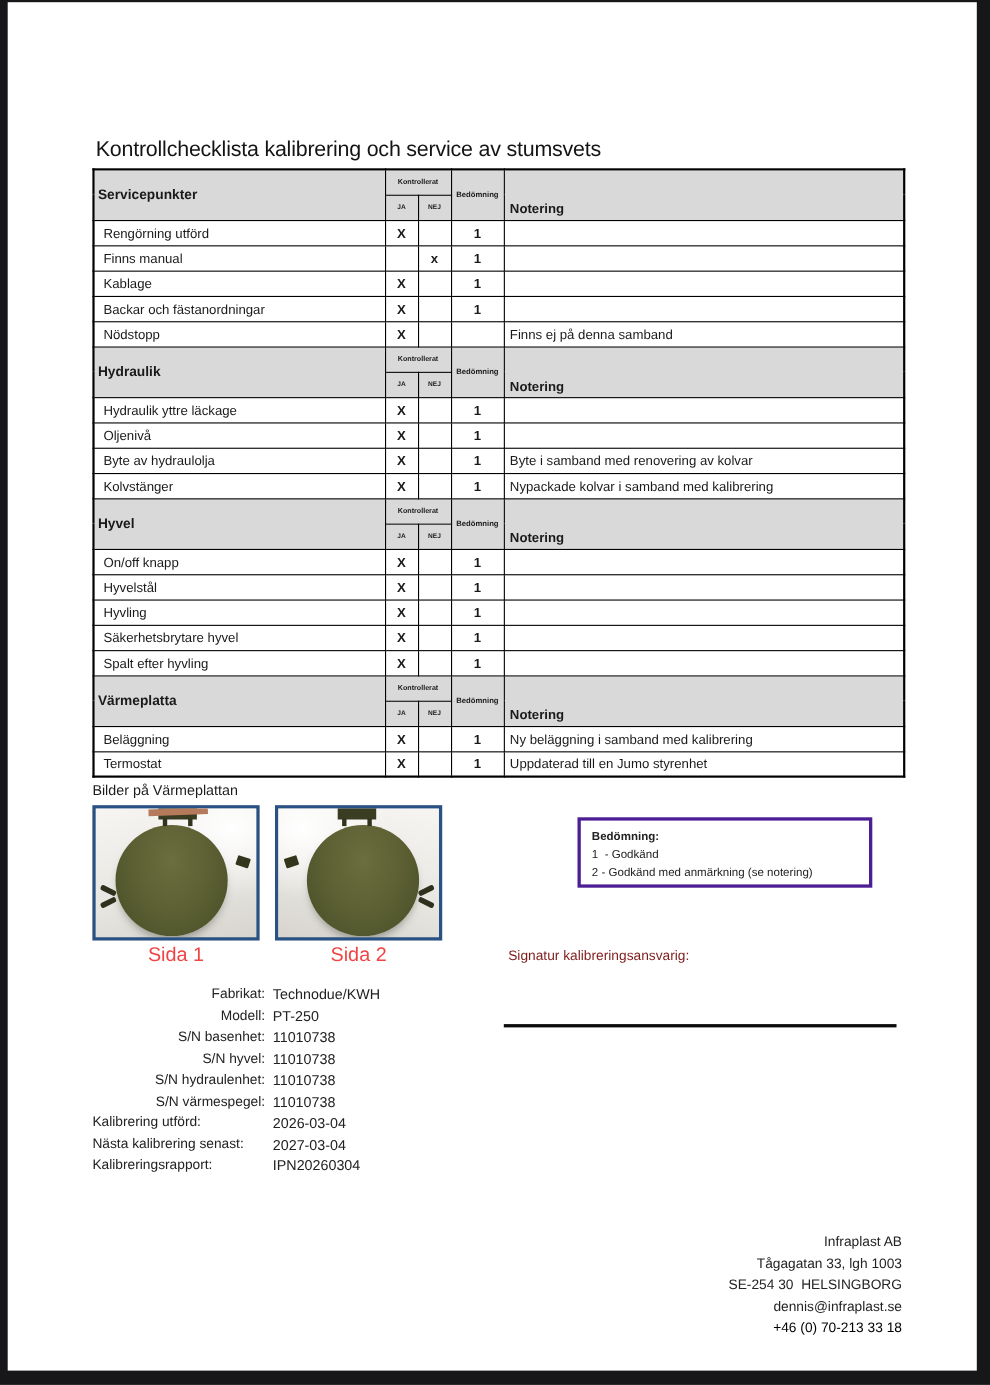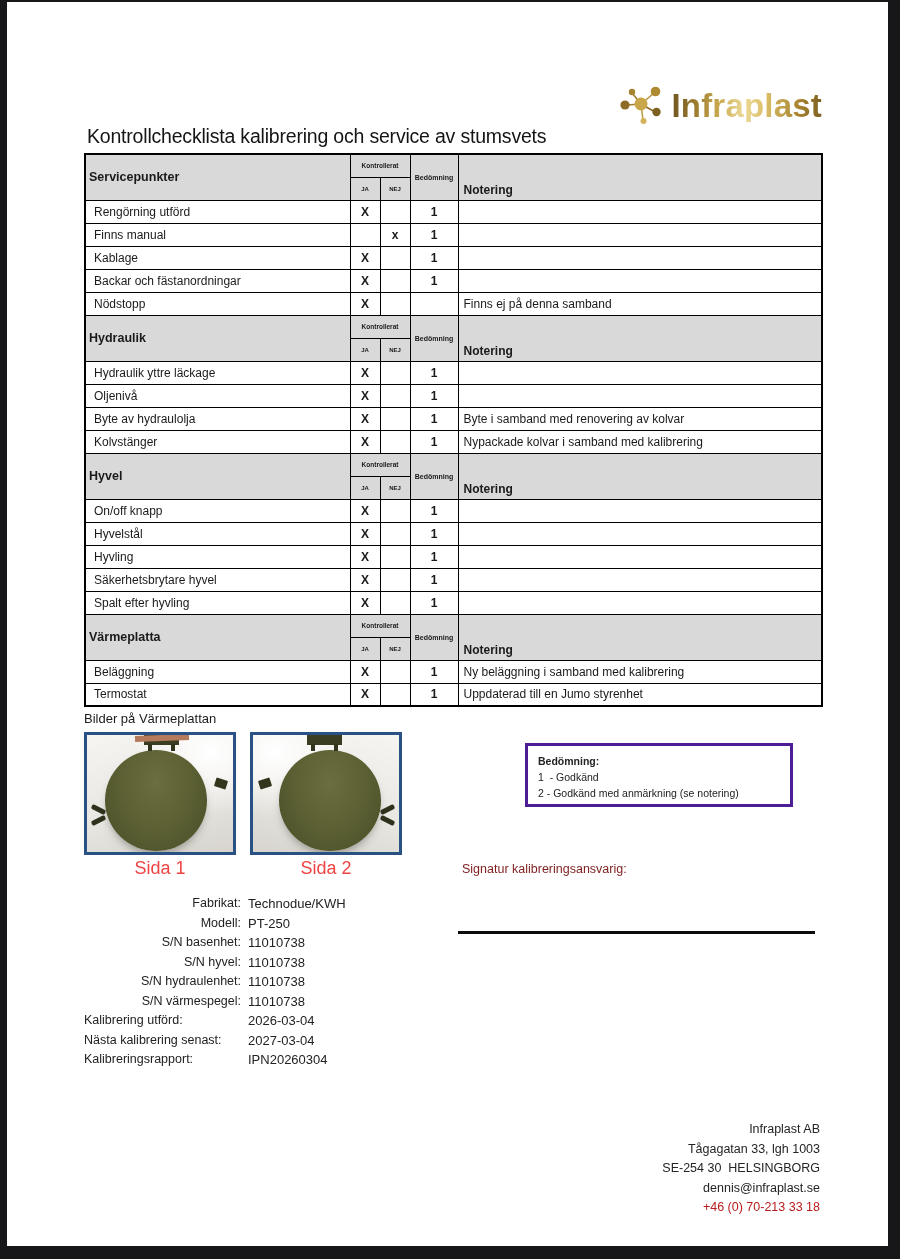--- a/index.html
+++ b/index.html
@@ -87,45 +87,27 @@
     position:absolute; left:77px; top:894px;
     display:grid; grid-template-columns:157px auto; column-gap:7px; grid-auto-rows:19.5px;
     font-size:12.5px; color:#222;
   }
   .details .lbl { text-align:right; white-space:nowrap; }
   .details .lbl.left { text-align:left; }
   .details .val { font-size:13px; white-space:nowrap; }
   
   .footer { position:absolute; right:68px; top:1118px; text-align:right; font-size:12.5px; line-height:19.5px; color:#242424; }
   .footer div { white-space:pre; }
-  .footer div:last-child { color:#b91c1c; }
+  .footer div:last-child { color:#000000; }
 </style>
 </head>
 <body>
 
 <div class="page">
 
-  <div class="logo">
-    <span>
-      <svg width="50" height="46" viewBox="0 0 50 46">
-        <line x1="10" y1="25" x2="24" y2="24" stroke="#a27c2e" stroke-width="1.6"></line>
-        <line x1="24" y1="24" x2="15" y2="13" stroke="#a27c2e" stroke-width="1.6"></line>
-        <line x1="24" y1="24" x2="37" y2="13" stroke="#b4913c" stroke-width="1.6"></line>
-        <line x1="24" y1="24" x2="38" y2="32" stroke="#8d6b26" stroke-width="1.6"></line>
-        <line x1="24" y1="24" x2="26" y2="40" stroke="#c1a04a" stroke-width="1.6"></line>
-        <circle cx="8" cy="25" r="4.6" fill="#8d6b26"></circle>
-        <circle cx="15" cy="12" r="3.2" fill="#a5832f"></circle>
-        <circle cx="24" cy="24" r="6.5" fill="#caa64b"></circle>
-        <circle cx="38.5" cy="11.5" r="4.8" fill="#b08a33"></circle>
-        <circle cx="39.5" cy="32" r="4.2" fill="#7d5f20"></circle>
-        <circle cx="26.5" cy="41" r="3" fill="#d3b25c"></circle>
-      </svg>
-    </span>
-    <span class="logo-text">Infraplast</span>
-  </div>
 
   <div class="doc-title">Kontrollchecklista kalibrering och service av stumsvets</div>
 
   <table class="checklist">
     <colgroup>
       <col style="width:265px">
         <col style="width:30px">
         <col style="width:30px">
         <col style="width:48px">
         <col style="width:364px">

